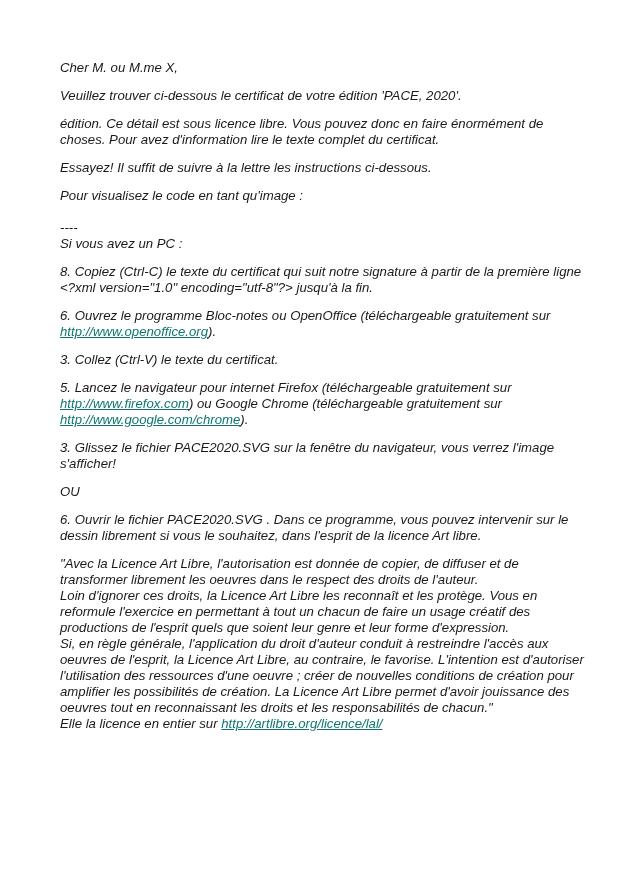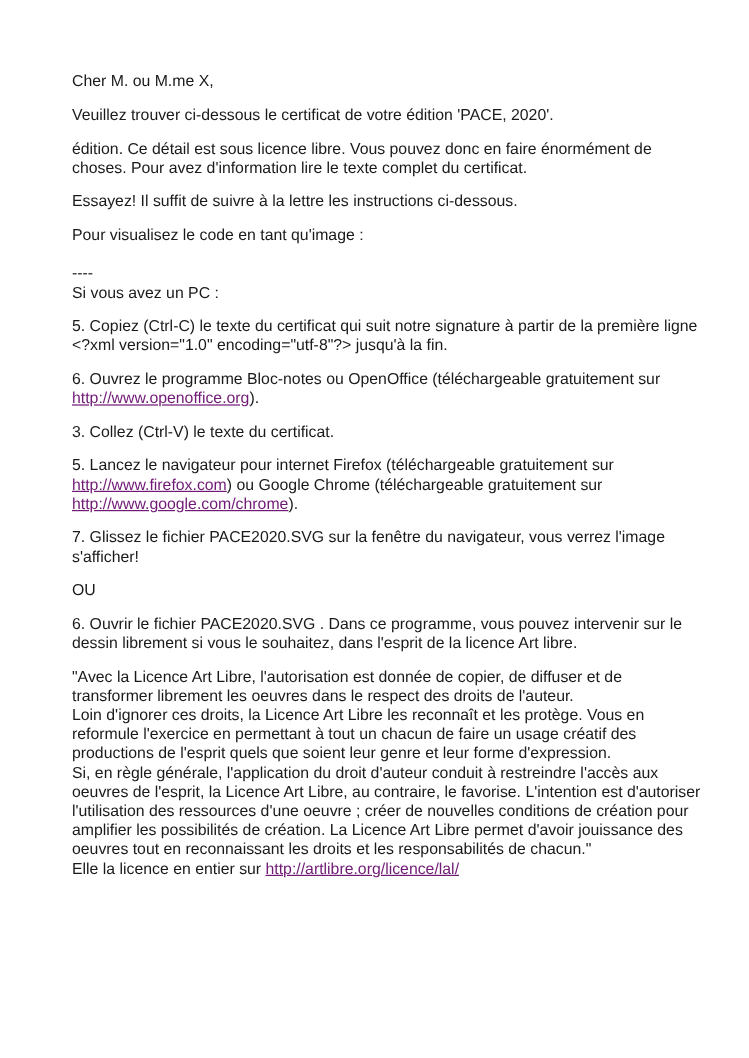--- a/index.html
+++ b/index.html
@@ -1,57 +1,57 @@
 <!DOCTYPE html>
 <html><head>
 <meta charset="utf-8">
 <style>
   html, body { margin: 0; padding: 0; background: #ffffff; }
   body {
     width: 624px; height: 882px; overflow: hidden;
     font-family: "Liberation Sans", sans-serif;
     font-size: 13.2px; line-height: 16px; color: #1a1a1a;
   }
-  .page { position: relative; padding: 60px 30px 0 60px; }
+  .page { position: relative; padding: 60px 30px 0 60px; font-style: italic; }
   p { margin: 0 0 12px 0; }
   p.tight { margin-bottom: 0; }
-  a { color: #701a75; text-decoration: underline; }
+  a { color: #0f766e; text-decoration: underline; }
   .ml { display: block; }
 </style>
 </head>
 <body>
 
 <div class="page">
   <p>Cher M. ou M.me X,</p>
   <p>Veuillez trouver ci-dessous le certificat de votre édition 'PACE, 2020'.</p>
   <p>
     <span class="ml">édition. Ce détail est sous licence libre. Vous pouvez donc en faire énormément de</span>
     <span class="ml">choses. Pour avez d'information lire le texte complet du certificat.</span>
   </p>
   <p>Essayez! Il suffit de suivre à la lettre les instructions ci-dessous.</p>
   <p>Pour visualisez le code en tant qu'image :</p>
   <p class="tight" style="margin-top:16px;">----</p>
   <p>Si vous avez un PC :</p>
 
   <p>
-    <span class="ml">5. Copiez (Ctrl-C) le texte du certificat qui suit notre signature à partir de la première ligne</span>
+    <span class="ml">8. Copiez (Ctrl-C) le texte du certificat qui suit notre signature à partir de la première ligne</span>
     <span class="ml">&lt;?xml version="1.0" encoding="utf-8"?&gt; jusqu'à la fin.</span>
   </p>
   <p>
     <span class="ml">6. Ouvrez le programme Bloc-notes ou OpenOffice (téléchargeable gratuitement sur</span>
     <a>http://www.openoffice.org</a><span>).</span>
   </p>
   <p>3. Collez (Ctrl-V) le texte du certificat.</p>
   <p>
     <span class="ml">5. Lancez le navigateur pour internet Firefox (téléchargeable gratuitement sur</span>
     <a>http://www.firefox.com</a><span>) ou Google Chrome (téléchargeable gratuitement sur</span><br>
     <a>http://www.google.com/chrome</a><span>).</span>
   </p>
   <p>
-    <span class="ml">7. Glissez le fichier PACE2020.SVG sur la fenêtre du navigateur, vous verrez l'image</span>
+    <span class="ml">3. Glissez le fichier PACE2020.SVG sur la fenêtre du navigateur, vous verrez l'image</span>
     <span class="ml">s'afficher!</span>
   </p>
   <p>OU</p>
   <p>
     <span class="ml">6. Ouvrir le fichier PACE2020.SVG . Dans ce programme, vous pouvez intervenir sur le</span>
     <span class="ml">dessin librement si vous le souhaitez, dans l'esprit de la licence Art libre.</span>
   </p>
 
   <p>
     <span class="ml">"Avec la Licence Art Libre, l'autorisation est donnée de copier, de diffuser et de</span>

